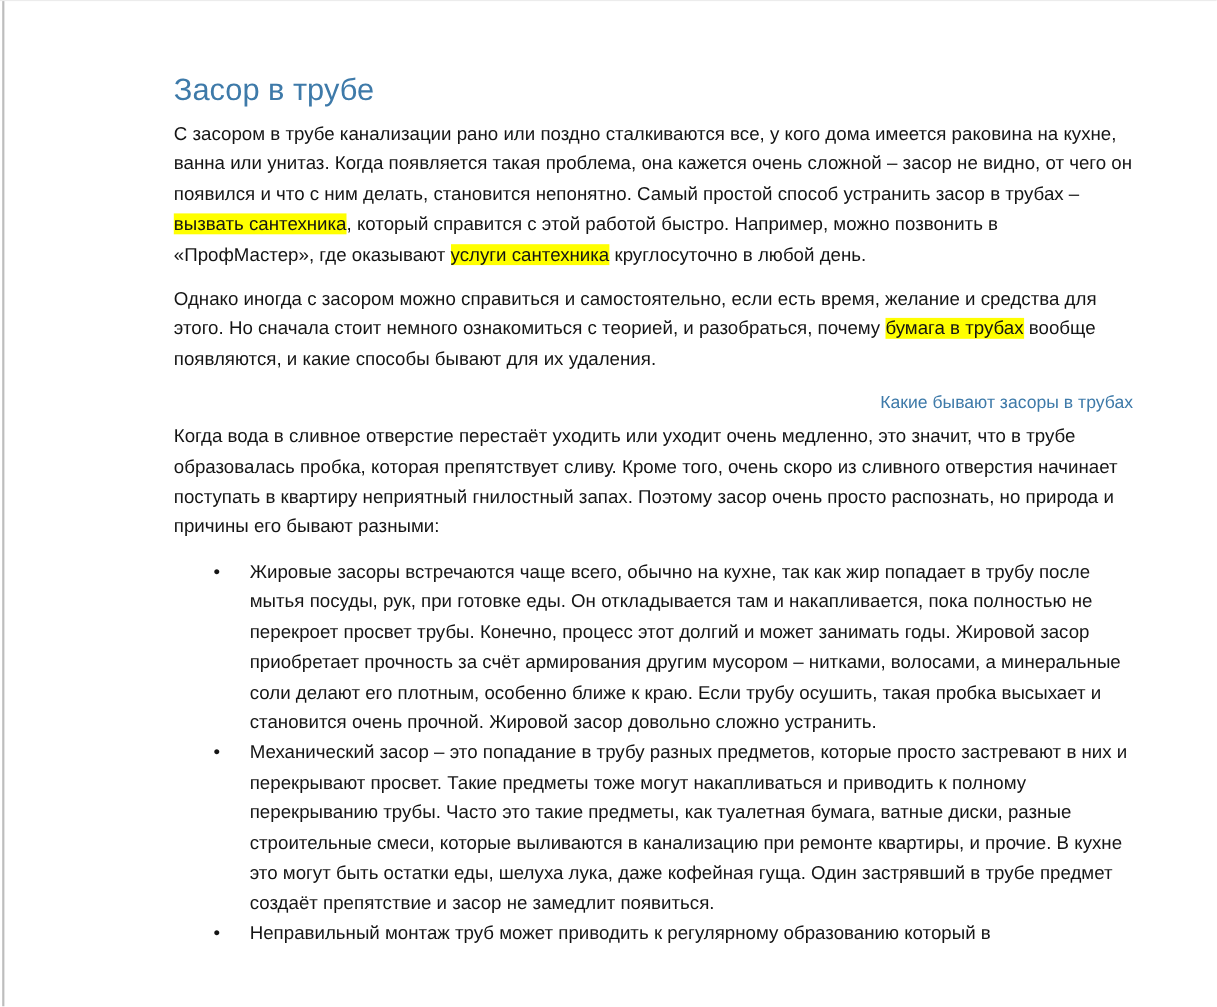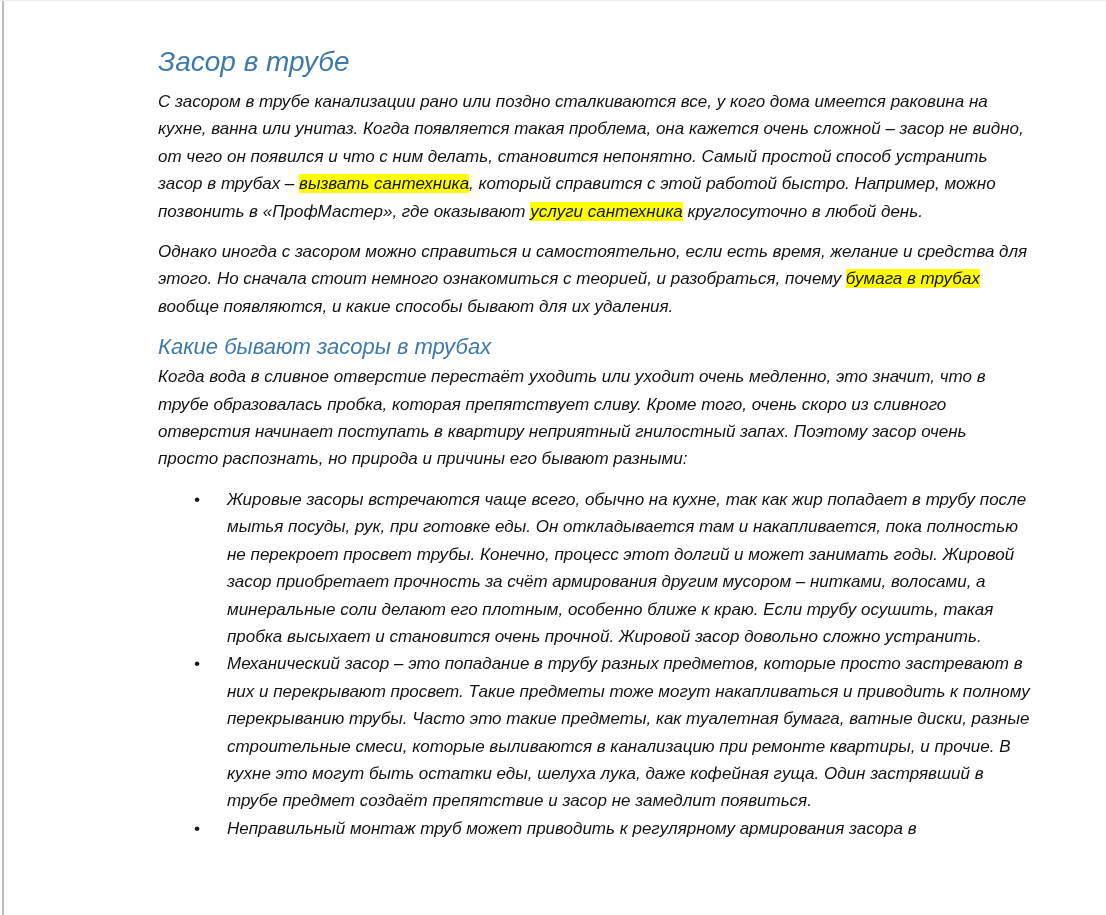--- a/index.html
+++ b/index.html
@@ -24,39 +24,39 @@
     border-top:1px solid var(--top-edge-color);
     overflow:hidden;
   }
   .left-edge{
     position:absolute;left:2px;top:0;bottom:0;width:2px;
     background:var(--edge-color);
   }
   .doc{
     width:872px;
     margin-left:158px;
-    padding-top:44px;
+    padding-top:64px;
     color:var(--body-color);
     font-size:17px;
     line-height:27.4px;
-    font-style:italic;
   }
   h1.doc-title{
     color:var(--heading-color);
     font-size:28px;
     font-weight:400;
     line-height:34px;
     margin:0 0 9px 0;
   }
   h2.section-heading{
     color:var(--heading-color);
-    font-size:22px;
+    font-size:16px;
     font-weight:400;
     line-height:28px;
     margin:9px 0 2px 0;
+    text-align:right;
   }
   p.para{margin:0 0 13px 0;}
   .hl{background:var(--highlight-color);}
   ul.bullets{list-style:none;margin:13px 0 0 0;padding:0;}
   ul.bullets li{position:relative;padding-left:69px;}
   .bullet{
     position:absolute;left:36px;top:0;
     width:20px;text-align:left;
     font-size:17px;
   }
@@ -69,17 +69,17 @@
   <div class="doc">
     <h1 class="doc-title">Засор в трубе</h1>
     <div id="doc-content">
         <p class="para"><span>С засором в трубе канализации рано или поздно сталкиваются все, у кого дома имеется раковина на кухне, ванна или унитаз. Когда появляется такая проблема, она кажется очень сложной – засор не видно, от чего он появился и что с ним делать, становится непонятно. Самый простой способ устранить засор в трубах – </span><span class="hl">вызвать сантехника</span><span>, который справится с этой работой быстро. Например, можно позвонить в «ПрофМастер», где оказывают </span><span class="hl">услуги сантехника</span><span> круглосуточно в любой день.</span></p>
         <p class="para"><span>Однако иногда с засором можно справиться и самостоятельно, если есть время, желание и средства для этого. Но сначала стоит немного ознакомиться с теорией, и разобраться, почему </span><span class="hl">бумага в трубах</span><span> вообще появляются, и какие способы бывают для их удаления.</span></p>
         <h2 class="section-heading">Какие бывают засоры в трубах</h2>
         <p class="para"><span>Когда вода в сливное отверстие перестаёт уходить или уходит очень медленно, это значит, что в трубе образовалась пробка, которая препятствует сливу. Кроме того, очень скоро из сливного отверстия начинает поступать в квартиру неприятный гнилостный запах. Поэтому засор очень просто распознать, но природа и причины его бывают разными:</span></p>
         <ul class="bullets">
           <li><span class="bullet">•</span><span>Жировые засоры встречаются чаще всего, обычно на кухне, так как жир попадает в трубу после мытья посуды, рук, при готовке еды. Он откладывается там и накапливается, пока полностью не перекроет просвет трубы. Конечно, процесс этот долгий и может занимать годы. Жировой засор приобретает прочность за счёт армирования другим мусором – нитками, волосами, а минеральные соли делают его плотным, особенно ближе к краю. Если трубу осушить, такая пробка высыхает и становится очень прочной. Жировой засор довольно сложно устранить.</span></li>
           <li><span class="bullet">•</span><span>Механический засор – это попадание в трубу разных предметов, которые просто застревают в них и перекрывают просвет. Такие предметы тоже могут накапливаться и приводить к полному перекрыванию трубы. Часто это такие предметы, как туалетная бумага, ватные диски, разные строительные смеси, которые выливаются в канализацию при ремонте квартиры, и прочие. В кухне это могут быть остатки еды, шелуха лука, даже кофейная гуща. Один застрявший в трубе предмет создаёт препятствие и засор не замедлит появиться.</span></li>
-          <li><span class="bullet">•</span><span>Неправильный монтаж труб может приводить к регулярному армирования засора в</span></li>
+          <li><span class="bullet">•</span><span>Неправильный монтаж труб может приводить к регулярному образованию который в</span></li>
         </ul>
       </div>
   </div>
 </div>
 
 </body></html>

